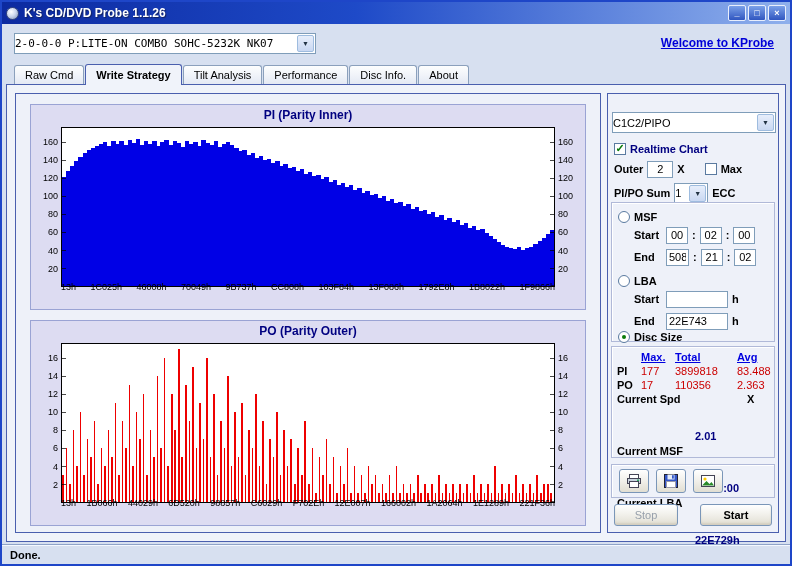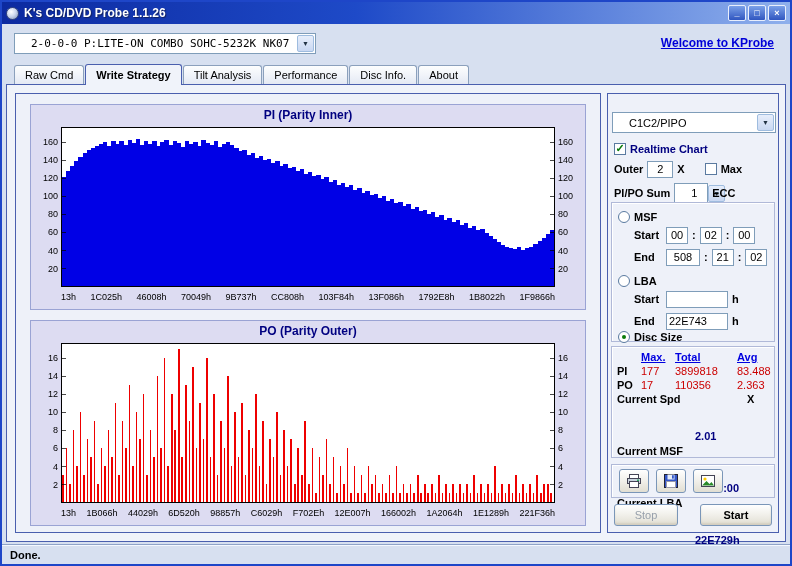--- a/index.html
+++ b/index.html
@@ -23,21 +23,21 @@
             border:1px solid #e8eefc; border-radius:2px; color:#fff; font-size:9px;
             font-weight:bold; display:flex; align-items:center; justify-content:center;
             cursor:pointer; line-height:1; }
 
   
   .drive-row { position:absolute; top:30px; left:12px; right:16px; height:22px;
                display:flex; align-items:center; }
   .combo { display:flex; align-items:center; background:#fff;
            border:1px solid #7f9db9; height:21px; }
   .drive-combo { width:302px; }
-  .combo-text { flex:1; padding:0 16px; font-family:"DejaVu Sans Mono", monospace;
+  .combo-text { flex:1; padding:0 0; font-family:"DejaVu Sans Mono", monospace;
                 font-size:11px; white-space:nowrap; overflow:hidden; }
   .combo-text.sans { font-family:"Liberation Sans", sans-serif; }
   .combo-arrow { width:17px; height:17px; margin:1px; flex:none;
                  background:linear-gradient(#e7eefb,#c9d8f2);
                  border:1px solid #9ebcdf; border-radius:2px; font-size:7px; color:#234;
                  display:flex; align-items:center; justify-content:center; cursor:pointer; }
   .kprobe-link { margin-left:auto; color:#0000d8; font-weight:bold; font-size:12px;
                  text-decoration:underline; cursor:pointer; }
 
   
@@ -62,21 +62,21 @@
                  background:#dddcf2; border:1px solid #9aa3d4; }
   .chart-title { position:absolute; top:3px; left:0; right:0; text-align:center;
                  color:#000080; font-weight:bold; font-size:12px; }
   .chart-body { position:absolute; top:22px; left:4px; right:4px; bottom:22px; display:flex; }
   .yaxis { width:26px; position:relative; font-size:9px; }
   .yaxis .ytick { position:absolute; transform:translateY(-50%); white-space:nowrap; }
   .yaxis.left .ytick { right:3px; }
   .yaxis.right .ytick { left:3px; }
   .plot { flex:1; position:relative; background:#fff; border:1px solid #000; }
   .plot svg { position:absolute; inset:0; width:100%; height:100%; }
-  .xaxis { position:absolute; left:30px; right:30px; bottom:5px; height:12px;
+  .xaxis { position:absolute; left:30px; right:30px; bottom:15px; height:12px;
            display:flex; justify-content:space-between; font-size:9px; }
 
   
   .rp-row { position:absolute; left:6px; right:6px; height:18px; display:flex;
             align-items:center; gap:4px; font-size:11px; }
   .lbl { font-weight:bold; font-size:11px; white-space:nowrap; }
   .navy { color:#000080; }
   .w28 { width:28px; flex:none; }
   .sep { font-weight:bold; }
   .txt { border:1px solid #7f9db9; background:#fff; height:17px; padding:0 2px;
@@ -594,21 +594,21 @@
         <span class="lbl w28">Start</span>
         <input class="txt ctr" style="width: 22px;" value="00">
         <span class="sep">:</span>
         <input class="txt ctr" style="width: 22px;" value="02">
         <span class="sep">:</span>
         <input class="txt ctr" style="width: 22px;" value="00">
       </div>
 
       <div class="rp-row" style="top:154px;left:26px">
         <span class="lbl w28">End</span>
-        <input class="txt ctr" style="width: 34px;" value="508">
+        <input class="txt ctr" style="width: 23px;" value="508">
         <span class="sep">:</span>
         <input class="txt ctr" style="width: 22px;" value="21">
         <span class="sep">:</span>
         <input class="txt ctr" style="width: 22px;" value="02">
       </div>
 
       <label class="rp-row" style="top:178px;left:10px">
         <span class="radio"></span>
         <span class="lbl">LBA</span>
       </label>

